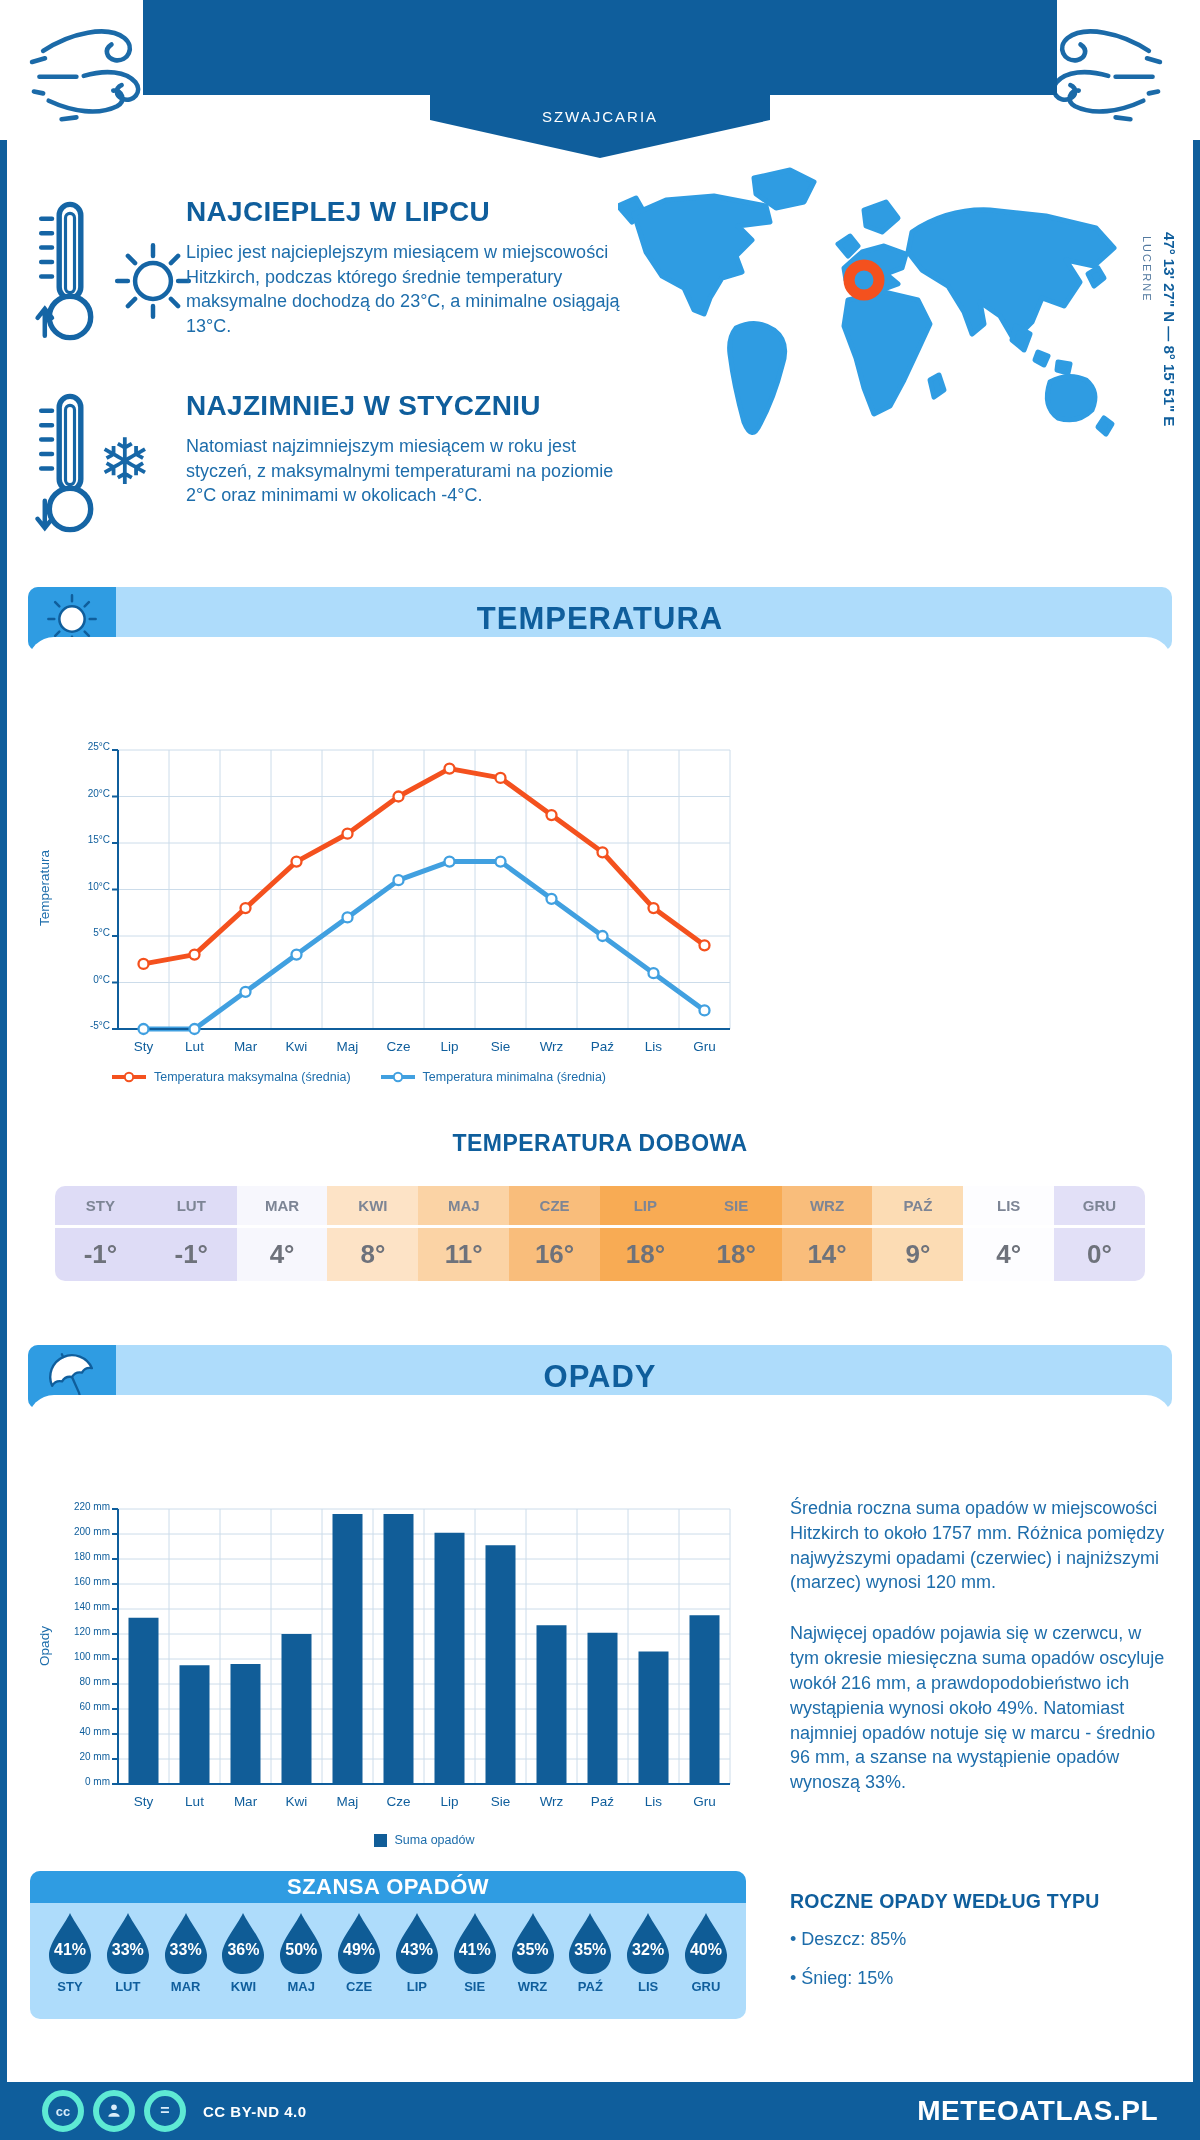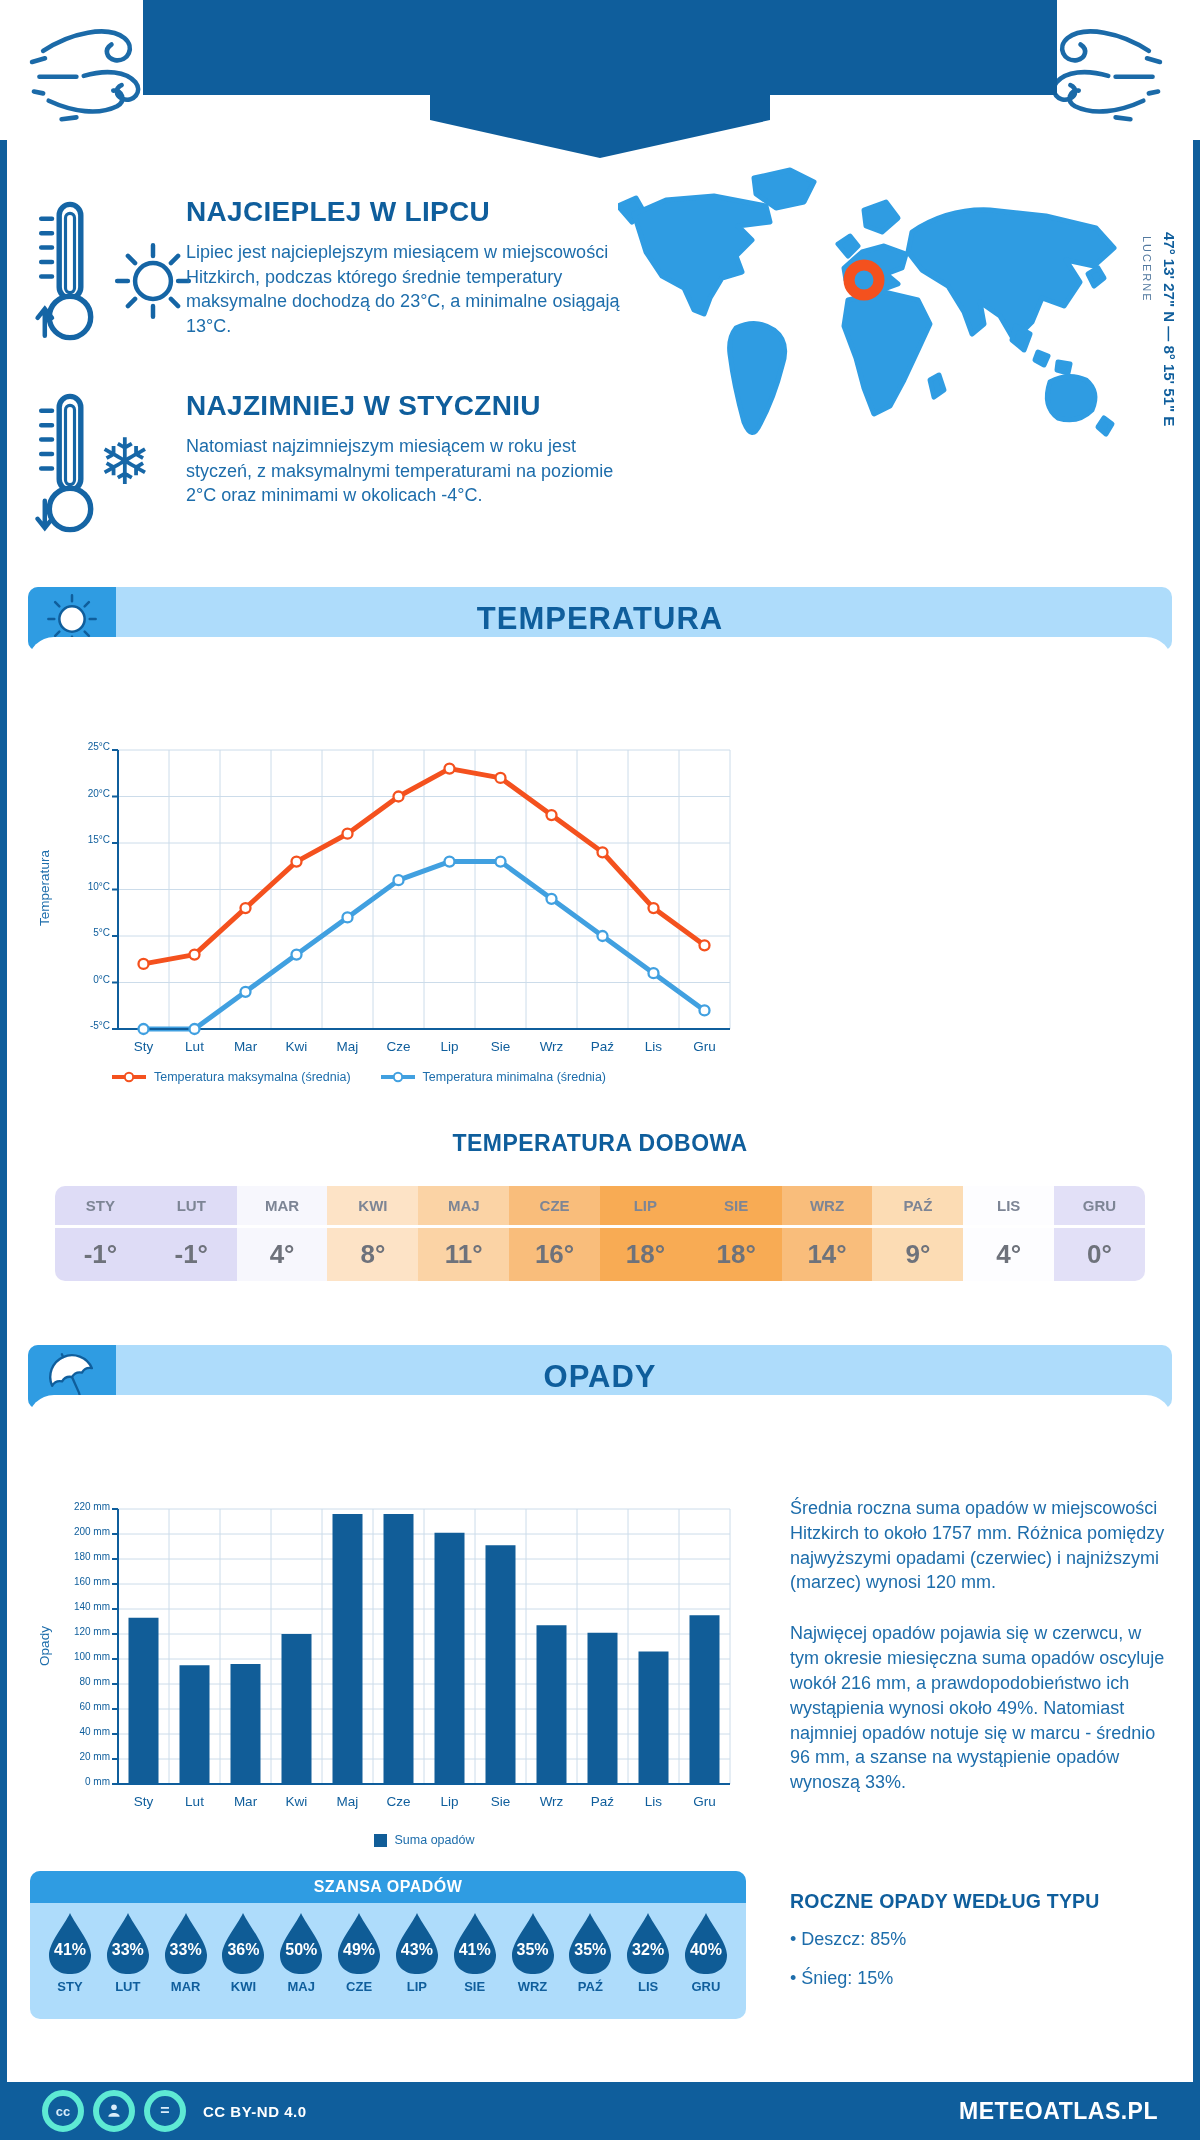--- a/index.html
+++ b/index.html
@@ -85,51 +85,52 @@
   .tcol:last-child .tcol-head{border-top-right-radius:10px;}
   .tcol:last-child .tcol-val{border-bottom-right-radius:10px;}
 
   
   #precip-text{left:790px;top:1496px;width:382px;}
   #precip-text p{margin:0 0 26px 0;}
 
   
   #chance-panel{left:30px;top:1871px;width:716px;height:148px;background:#aedcfb;border-radius:10px;}
   #chance-header{height:32px;line-height:32px;background:#2f9ce2;border-radius:10px 10px 0 0;
-     text-align:center;color:#fff;font-weight:bold;font-size:16px;letter-spacing:.5px;}
+     text-align:center;color:#fff;font-weight:bold;font-size:22px;letter-spacing:.5px;}
   #droplets{display:flex;justify-content:space-between;padding:8px 14px 0 14px;}
   .drop-item{width:52px;text-align:center;}
   .drop{position:relative;width:50px;height:65px;margin:0 auto;}
   .drop-pct{position:absolute;left:0;right:0;top:30px;text-align:center;color:#fff;
      font-weight:bold;font-size:16px;}
   .drop-month{margin-top:3px;font-size:13px;font-weight:bold;color:#0f5e9c;}
 
   
   #bytype{left:790px;top:1890px;width:382px;}
   #bytype p{margin:14px 0 0 0;}
 
   
   #footer{left:0;top:2082px;width:1200px;height:58px;background:#0f5e9c;display:flex;
      align-items:center;padding:0 42px;box-sizing:border-box;z-index:5;}
   .cc-circle{width:30px;height:30px;border:6px solid #5eead4;border-radius:50%;margin-right:9px;
      display:flex;align-items:center;justify-content:center;color:#d9ecfa;font-weight:bold;font-size:13px;}
   #license-text{margin-left:8px;color:#fff;font-weight:bold;font-size:15px;letter-spacing:.5px;}
   #footer-spacer{flex:1;}
-  #site-name{color:#fff;font-weight:bold;font-size:23px;letter-spacing:.5px;}
+  #site-name{color:#fff;font-weight:bold;font-size:28px;letter-spacing:.5px;}
 </style>
 </head>
 <body>
 
 <div id="page">
 
   <div class="abs side-border" id="border-left"></div>
   <div class="abs side-border" id="border-right"></div>
 
   <div class="abs z2" id="banner-band"></div>
   <div class="abs z2" id="banner-tongue"></div>
+  <div class="abs z3" id="page-subtitle">SZWAJCARIA</div>
 
   <div class="abs z1" style="left:28px;top:14px;">
     <svg viewBox="0 0 140 130" width="130" height="120" fill="none" stroke="#1b6aa8" stroke-width="5" stroke-linecap="round">
       <path d="M16 40 C46 20 86 12 104 26 C116 36 108 52 94 50 C84 48 82 38 90 33"></path>
       <path d="M12 68 L52 68"></path>
       <path d="M60 67 C84 60 106 62 116 74 C124 84 114 96 102 92 C94 89 94 80 101 77"></path>
       <path d="M22 94 C48 106 76 110 96 100 C106 94 102 82 92 83"></path>
       <path d="M4 52 l14 -4"></path>
         <path d="M6 84 l10 2"></path>
         <path d="M36 114 l16 -2"></path>

